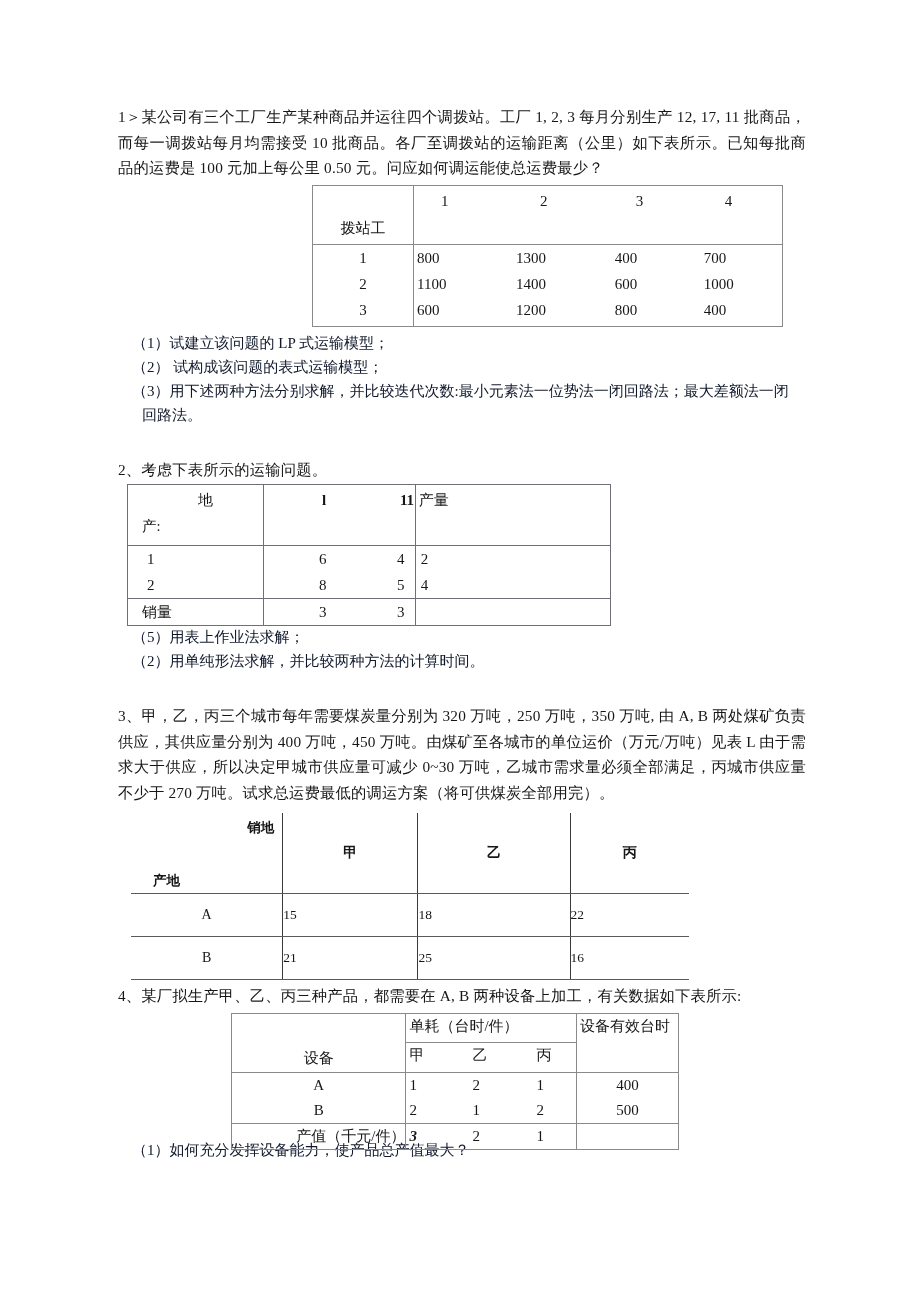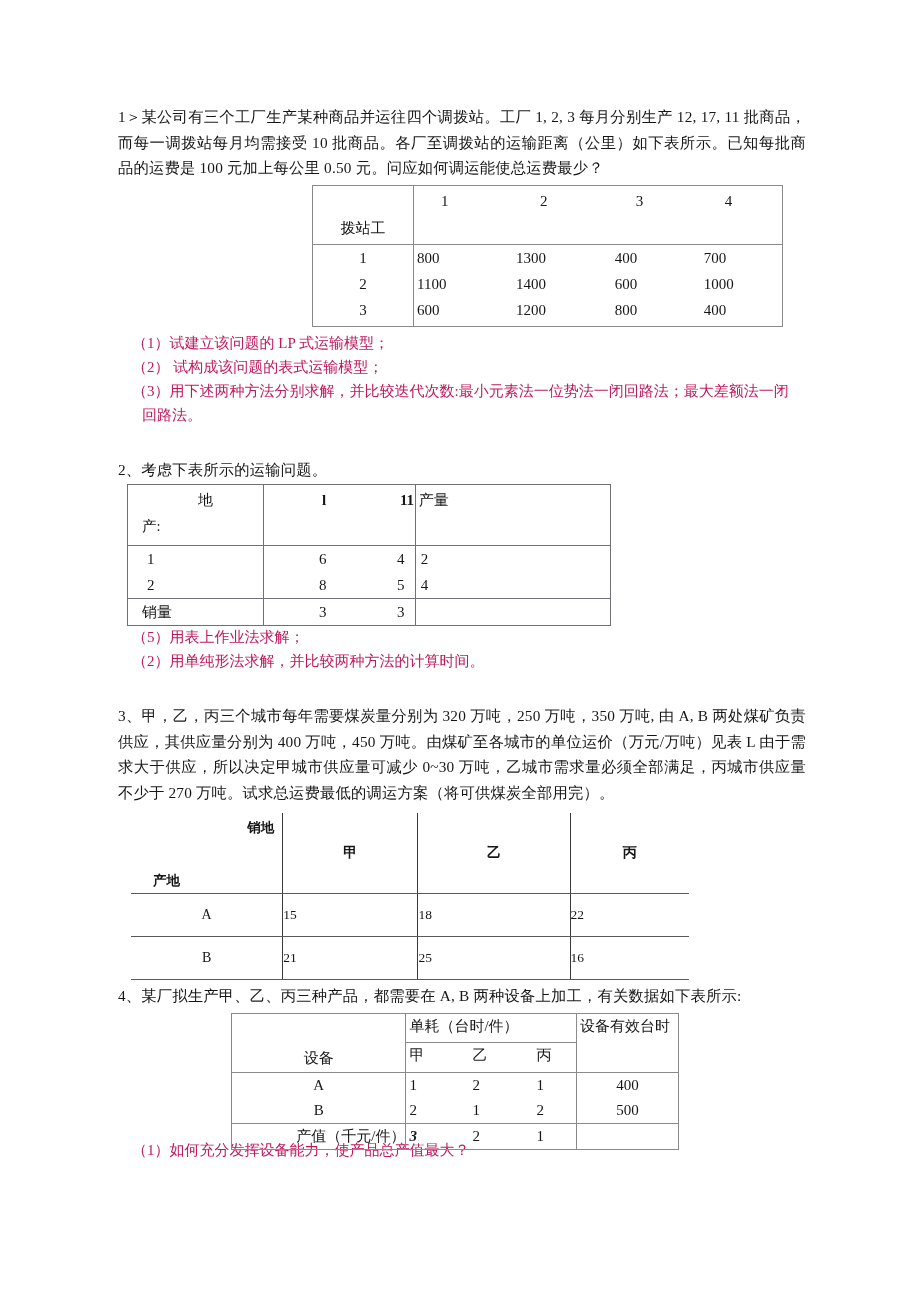--- a/index.html
+++ b/index.html
@@ -39,21 +39,21 @@
     margin: 0;
     color: #161616;
   }
   .para.narrow { width: 688px; }
 
   .sub {
     font-size: 15px;
     line-height: 24px;
     margin: 0;
     padding-left: 14px;
-    color: #be185d;
+    color: #0f172a;
   }
   .sub.hang {
     padding-left: 24px;
     text-indent: -10px;
     width: 660px;
   }
   .gap-s { height: 9px; }
   .gap-l { height: 30px; }
 
   

